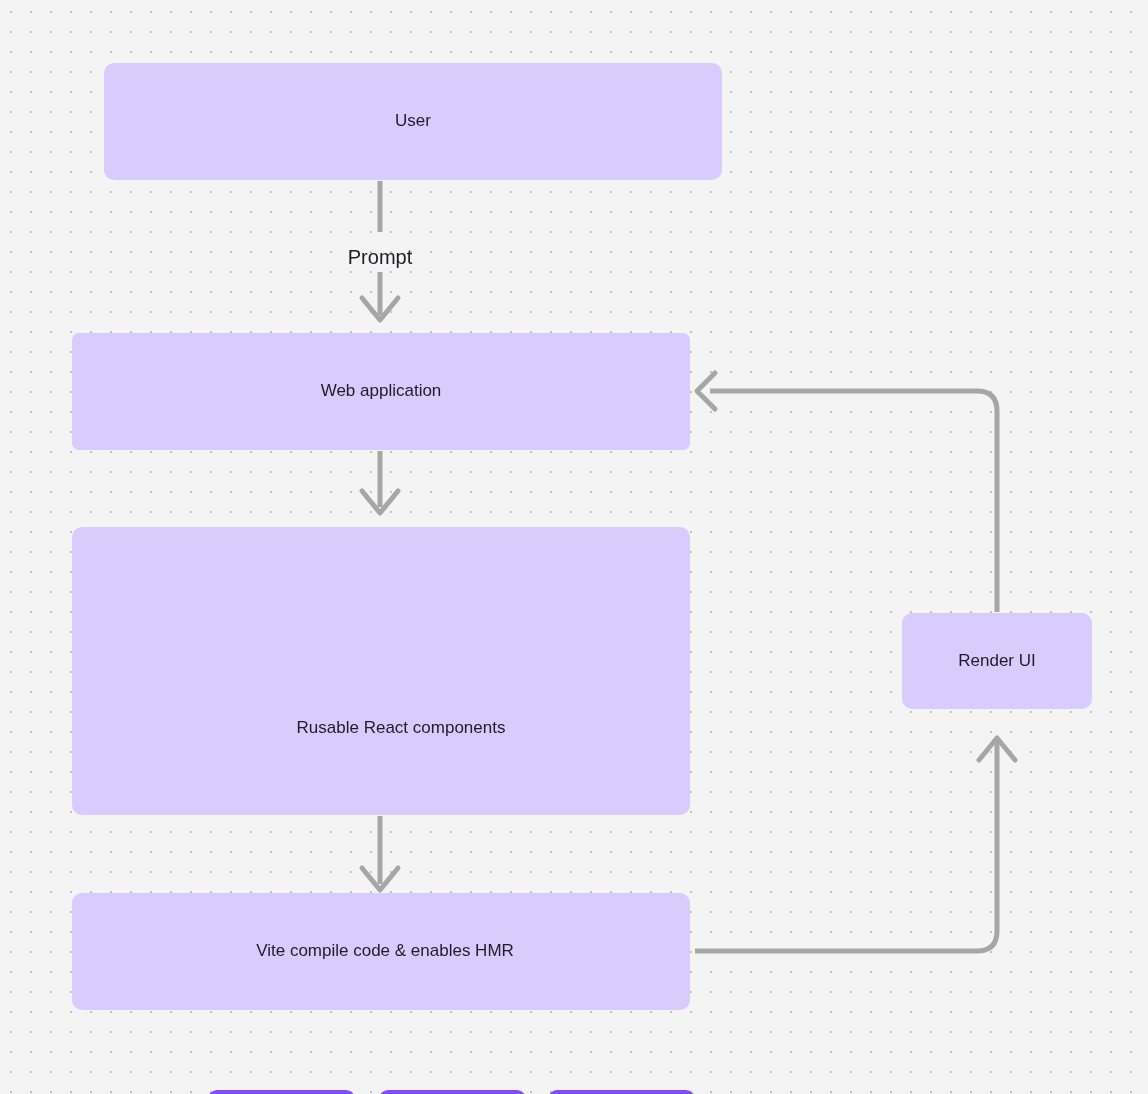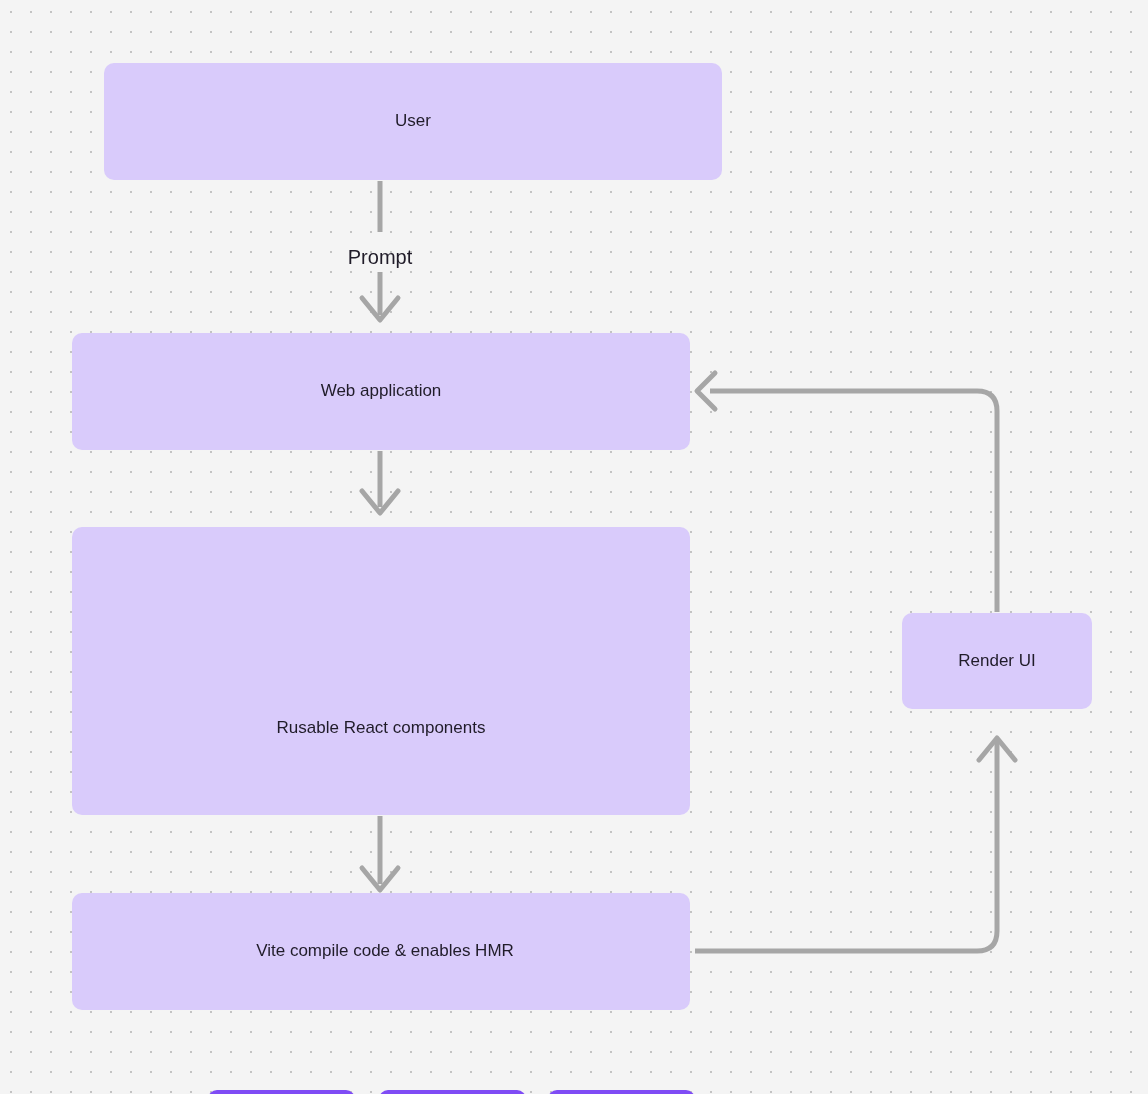--- a/index.html
+++ b/index.html
@@ -44,38 +44,39 @@
 
   .node-purple {
     background: #7f4cf5;
     color: #ffffff;
     font-size: 17px;
     line-height: 1.7;
     border-radius: 9px;
   }
 
   #node-user        { left: 72px;  top: 63px;  width: 618px; height: 117px; margin-left: 32px; }
-  #node-webapp      { left: 72px;  top: 333px; width: 618px; height: 117px; }
+  #node-webapp      { left: 72px;  top: 333px; width: 618px; height: 117px; border-radius: 7px; }
   #node-components  { left: 72px;  top: 527px; width: 618px; height: 288px;
                       align-items: flex-start; justify-content: flex-start; }
   #node-vite        { left: 72px;  top: 893px; width: 618px; height: 117px; padding-left: 8px; }
   #node-render      { left: 902px; top: 613px; width: 190px; height: 96px; }
 
   #node-html  { left: 136px; top: 563px; width: 147px; height: 111px; }
   #node-css   { left: 307px; top: 563px; width: 147px; height: 111px; }
   #node-js    { left: 476px; top: 563px; width: 147px; height: 111px; }
 
   .node-label-inner {
     position: absolute;
     left: 0;
     top: 190px;
     width: 618px;
     text-align: center;
     font-size: 17px;
     color: #201c29;
+    padding-left: 20px;
   }
 
   
   .edge-label {
     position: absolute;
     font-size: 20px;
     color: #201c29;
     white-space: nowrap;
     text-align: center;
   }

